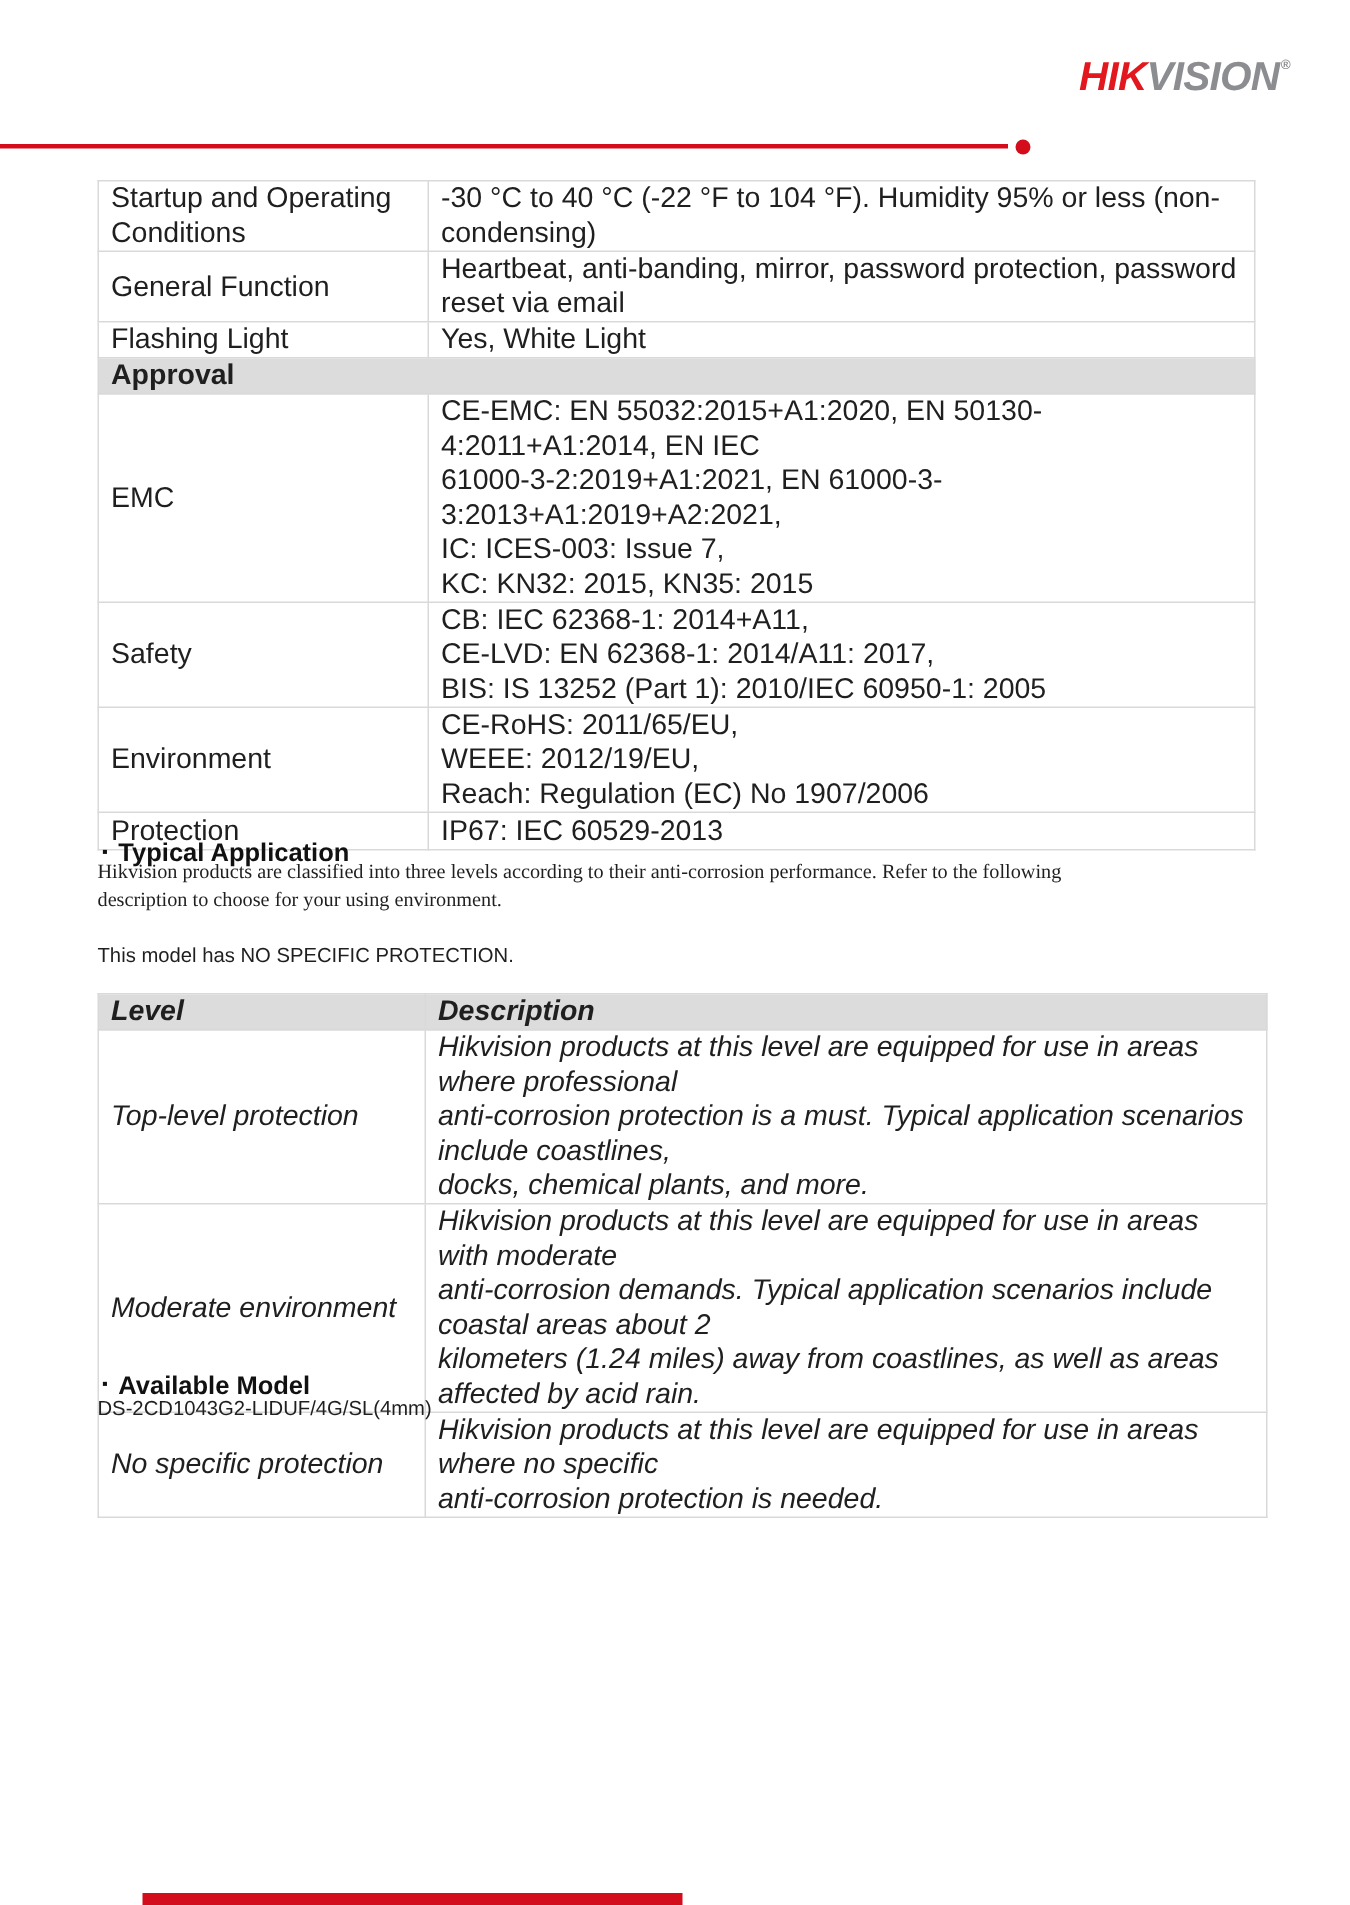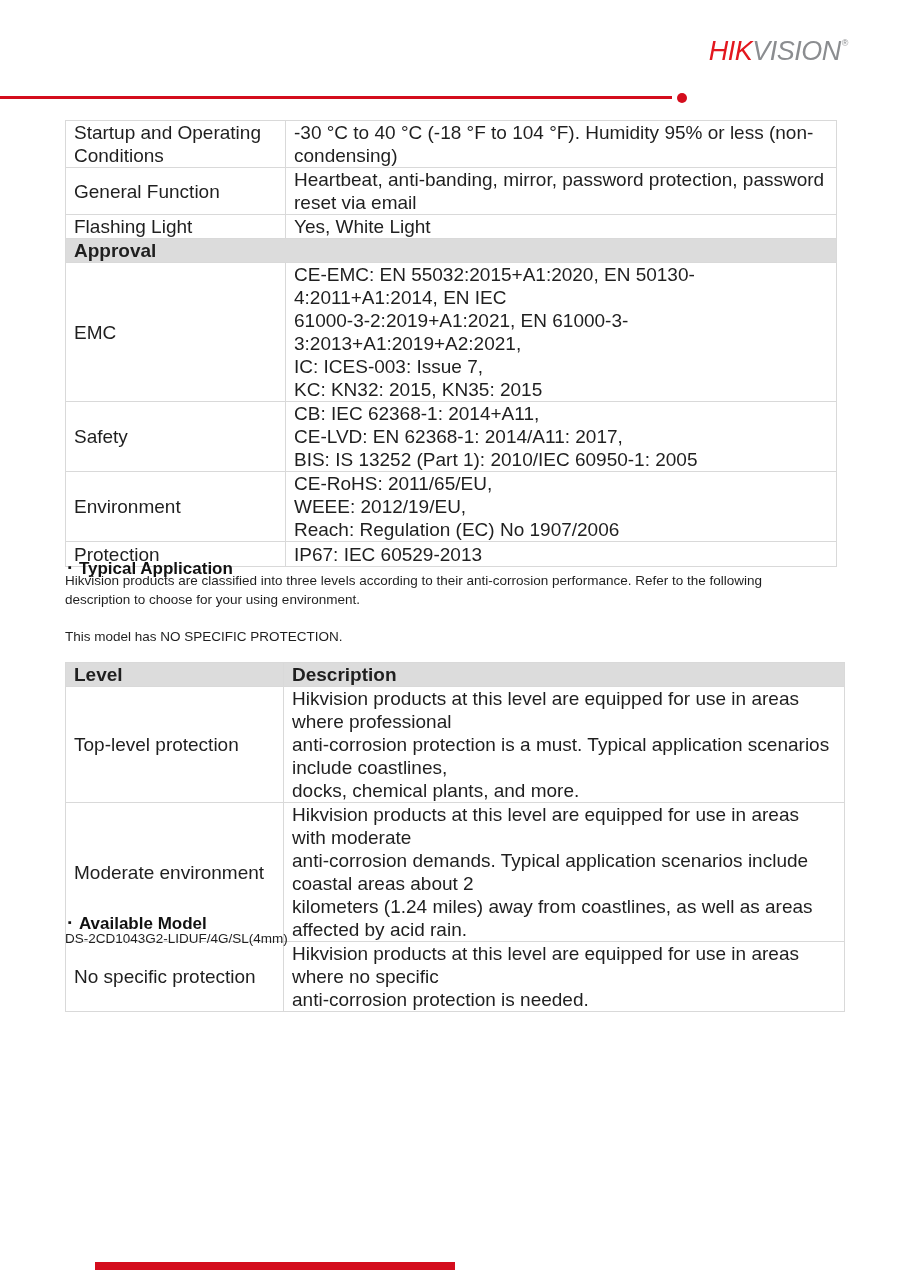--- a/index.html
+++ b/index.html
@@ -4,34 +4,34 @@
 <style>
   html,body{margin:0;padding:0;}
   body{
     width:900px;height:1270px;position:relative;overflow:hidden;
     background:#ffffff;color:#1f1f1f;
     font-family:"Liberation Sans","DejaVu Sans",sans-serif;
     font-size:13.5px;
   }
   
   .logo{
-    position:absolute;top:36px;right:52px;
-    font-style:italic;font-weight:normal;font-size:27px;letter-spacing:-0.5px;
+    position:absolute;top:36px;right:40px;
+    font-style:italic;font-weight:bold;font-size:27px;letter-spacing:-0.5px;
     white-space:nowrap;
   }
   .logo .hik{color:#e3171e;}
   .logo .vision{color:#8b8d90;}
   .logo .reg{font-size:9px;color:#8b8d90;vertical-align:14px;font-style:normal;margin-left:1px;}
   .rule{position:absolute;left:0;top:96px;height:3px;width:672px;background:#d40d1d;}
   .rule-dot{position:absolute;left:677px;top:92.5px;width:10px;height:10px;border-radius:50%;background:#d40d1d;}
   
   table{border-collapse:collapse;table-layout:fixed;}
   .spec-table{position:absolute;left:65px;top:120px;width:772px;}
   .spec-table col.c1{width:220px;}
-  .app-table{position:absolute;left:65px;top:662px;width:780px;}
+  .app-table{position:absolute;left:65px;top:662px;width:780px;font-style:italic;}
   .app-table col.c1{width:218px;}
   td{
     border:1px solid #d9d9d9;
     padding:0 8px;vertical-align:middle;
     line-height:23px;font-size:19px;
   }
   .val{white-space:pre-line;}
   tr.section td{background:#dcdcdc;font-weight:bold;}
   tr.thead td{background:#dcdcdc;font-weight:bold;}
   .h24{height:24px;}.h23{height:23px;}.h25{height:25px;}
@@ -39,21 +39,21 @@
   
   .sec-heading{
     position:absolute;left:56px;margin:12px;
     font-size:17px;font-weight:bold;color:#111;white-space:nowrap;
   }
   .sec-heading .bullet{font-size:11px;vertical-align:3px;margin-right:7px;color:#111;}
   #typical-heading{top:547px;}
   #available-heading{top:902px;}
   .intro{
     position:absolute;left:65px;top:571px;width:795px;margin:0;
-    line-height:19px;white-space:pre-line;
+    line-height:19px;white-space:pre-line;font-family:Liberation Serif, serif;
   }
   .note{position:absolute;left:65px;top:627px;margin:0;line-height:19px;text-align:center;}
   .models{position:absolute;left:65px;top:927px;margin:0;line-height:23px;}
   .models div{white-space:nowrap;}
   
   .footer-bar{position:absolute;left:95px;top:1262px;width:360px;height:8px;background:#d40d1d;}
 </style>
 </head>
 <body>
 
@@ -64,21 +64,21 @@
 <div class="rule-dot"></div>
 
 <table class="spec-table">
   <colgroup>
       <col class="c1">
       <col>
     </colgroup>
   <tbody>
       <tr class="h46">
     <td>Startup and Operating Conditions</td>
-    <td class="val">-30 °C to 40 °C (-18 °F to 104 °F). Humidity 95% or less (non-condensing)</td>
+    <td class="val">-30 °C to 40 °C (-22 °F to 104 °F). Humidity 95% or less (non-condensing)</td>
   </tr>
   <tr class="h24">
     <td>General Function</td>
     <td class="val">Heartbeat, anti-banding, mirror, password protection, password reset via email</td>
   </tr>
   <tr class="h24">
     <td>Flashing Light</td>
     <td class="val">Yes, White Light</td>
   </tr>
   <tr class="section h24">

